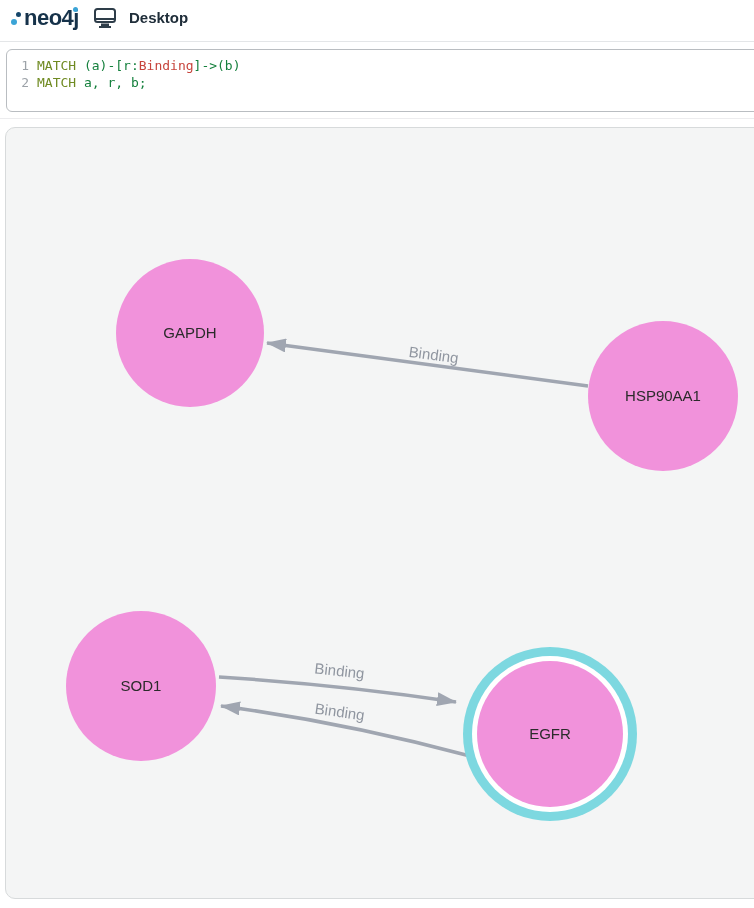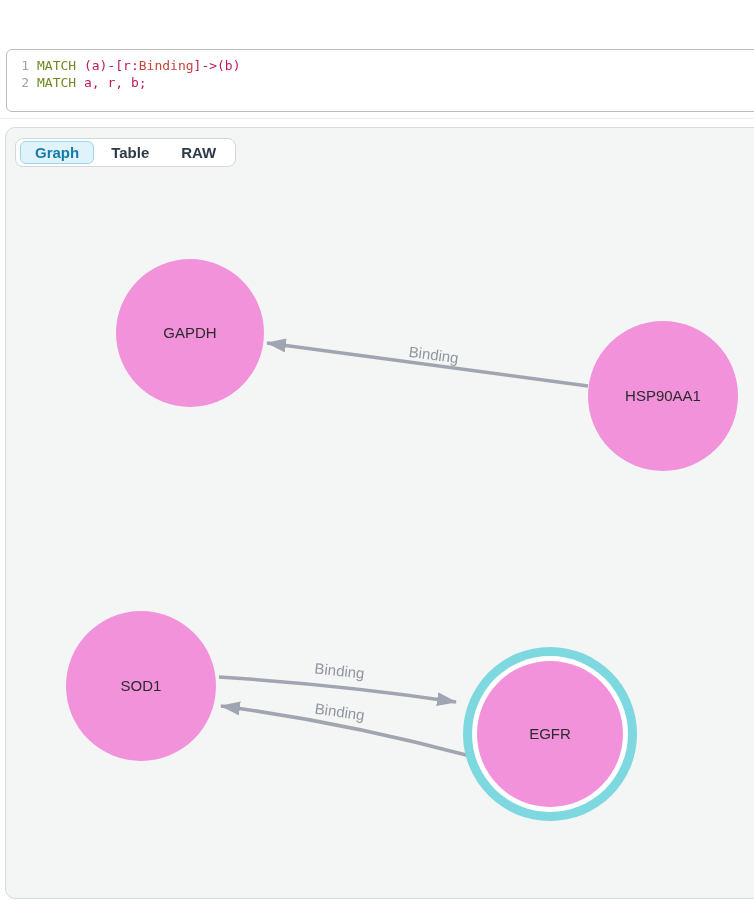--- a/index.html
+++ b/index.html
@@ -72,21 +72,21 @@
   }
   .ln {
     width: 22px;
     text-align: right;
     color: #9ca2a8;
     margin-right: 8px;
     flex: none;
   }
   .tok.keyword { color: #6f8a21; text-align: center; }
   .tok.reltype { color: #c7443c; }
-  .tok.plain   { color: #be185d; }
+  .tok.plain   { color: #15803d; }
 
   #divider {
     position: absolute;
     left: 0; right: 0; top: 118px;
     height: 1px;
     background: #ececee;
   }
 
   
   #result-card {
@@ -143,20 +143,37 @@
     font-size: 15px;
     fill: #2b2b2b;
     text-anchor: middle;
   }
 </style>
 </head>
 <body>
 
 <div id="viewport">
 
+  <div id="header">
+    <div class="brand">
+      <span class="brand-dot-top"></span>
+      <span class="brand-dot-bottom"></span>
+      <span class="brand-word">neo4j</span>
+      <span class="brand-j-dot"></span>
+    </div>
+    <span class="app-icon">
+      <svg width="24" height="22" viewBox="0 0 24 22" fill="none">
+        <rect x="2" y="2" width="20" height="13" rx="2.5" stroke="#2e3d49" stroke-width="2"></rect>
+        <line x1="2" y1="12" x2="22" y2="12" stroke="#2e3d49" stroke-width="2"></line>
+        <rect x="8" y="16.5" width="8" height="2.5" fill="#2e3d49"></rect>
+        <rect x="6" y="19" width="12" height="2" fill="#2e3d49"></rect>
+      </svg>
+    </span>
+    <span class="app-title">Desktop</span>
+  </div>
 
   <div id="editor-card">
     <div class="code-line">
       <span class="ln">1</span>
       <span class="tok keyword">MATCH</span><span class="tok plain"> (a)-[r:</span><span class="tok reltype">Binding</span><span class="tok plain">]-&gt;(b)</span>
     </div>
     <div class="code-line">
       <span class="ln">2</span>
       <span class="tok keyword">MATCH</span><span class="tok plain"> a, r, b;</span>
     </div>
@@ -194,20 +211,15 @@
           </g>
           <g>
             <circle cx="544" cy="606" r="87" fill="#7DD8E0"></circle>
             <circle cx="544" cy="606" r="78" fill="#FFFFFF"></circle>
             <circle cx="544" cy="606" r="73" fill="#F192DB" class="node-circle"></circle>
             <text x="544" y="611" class="node-label">EGFR</text>
           </g>
         </g>
     </svg>
 
-    <div id="tabbar">
-      <div class="tab active">Graph</div>
-      <div class="tab">Table</div>
-      <div class="tab">RAW</div>
-    </div>
   </div>
 
 </div>
 
 </body></html>

